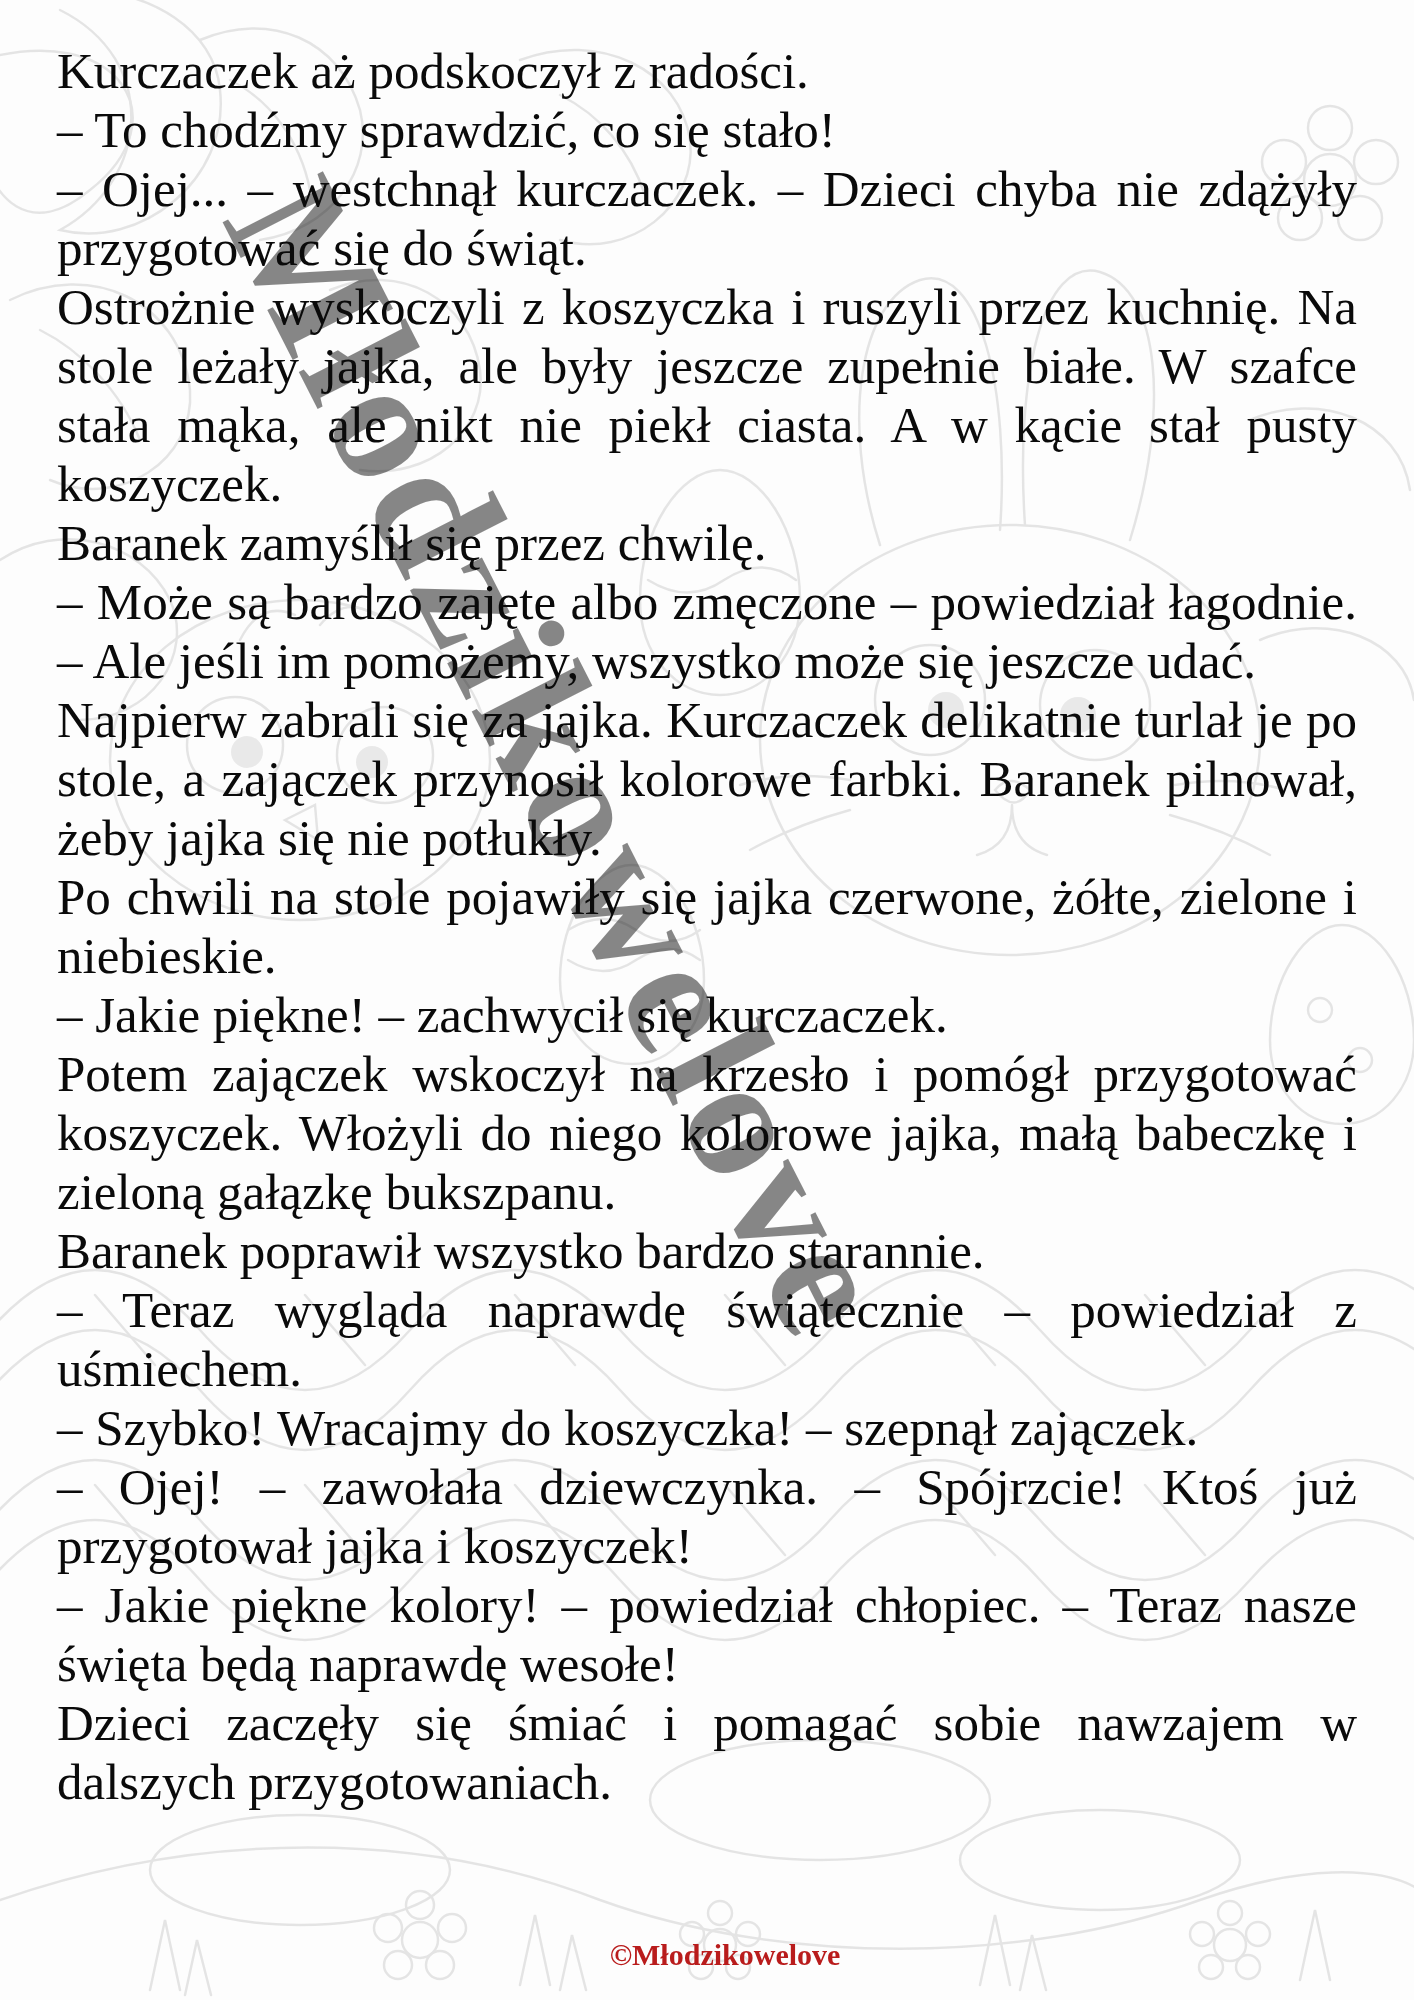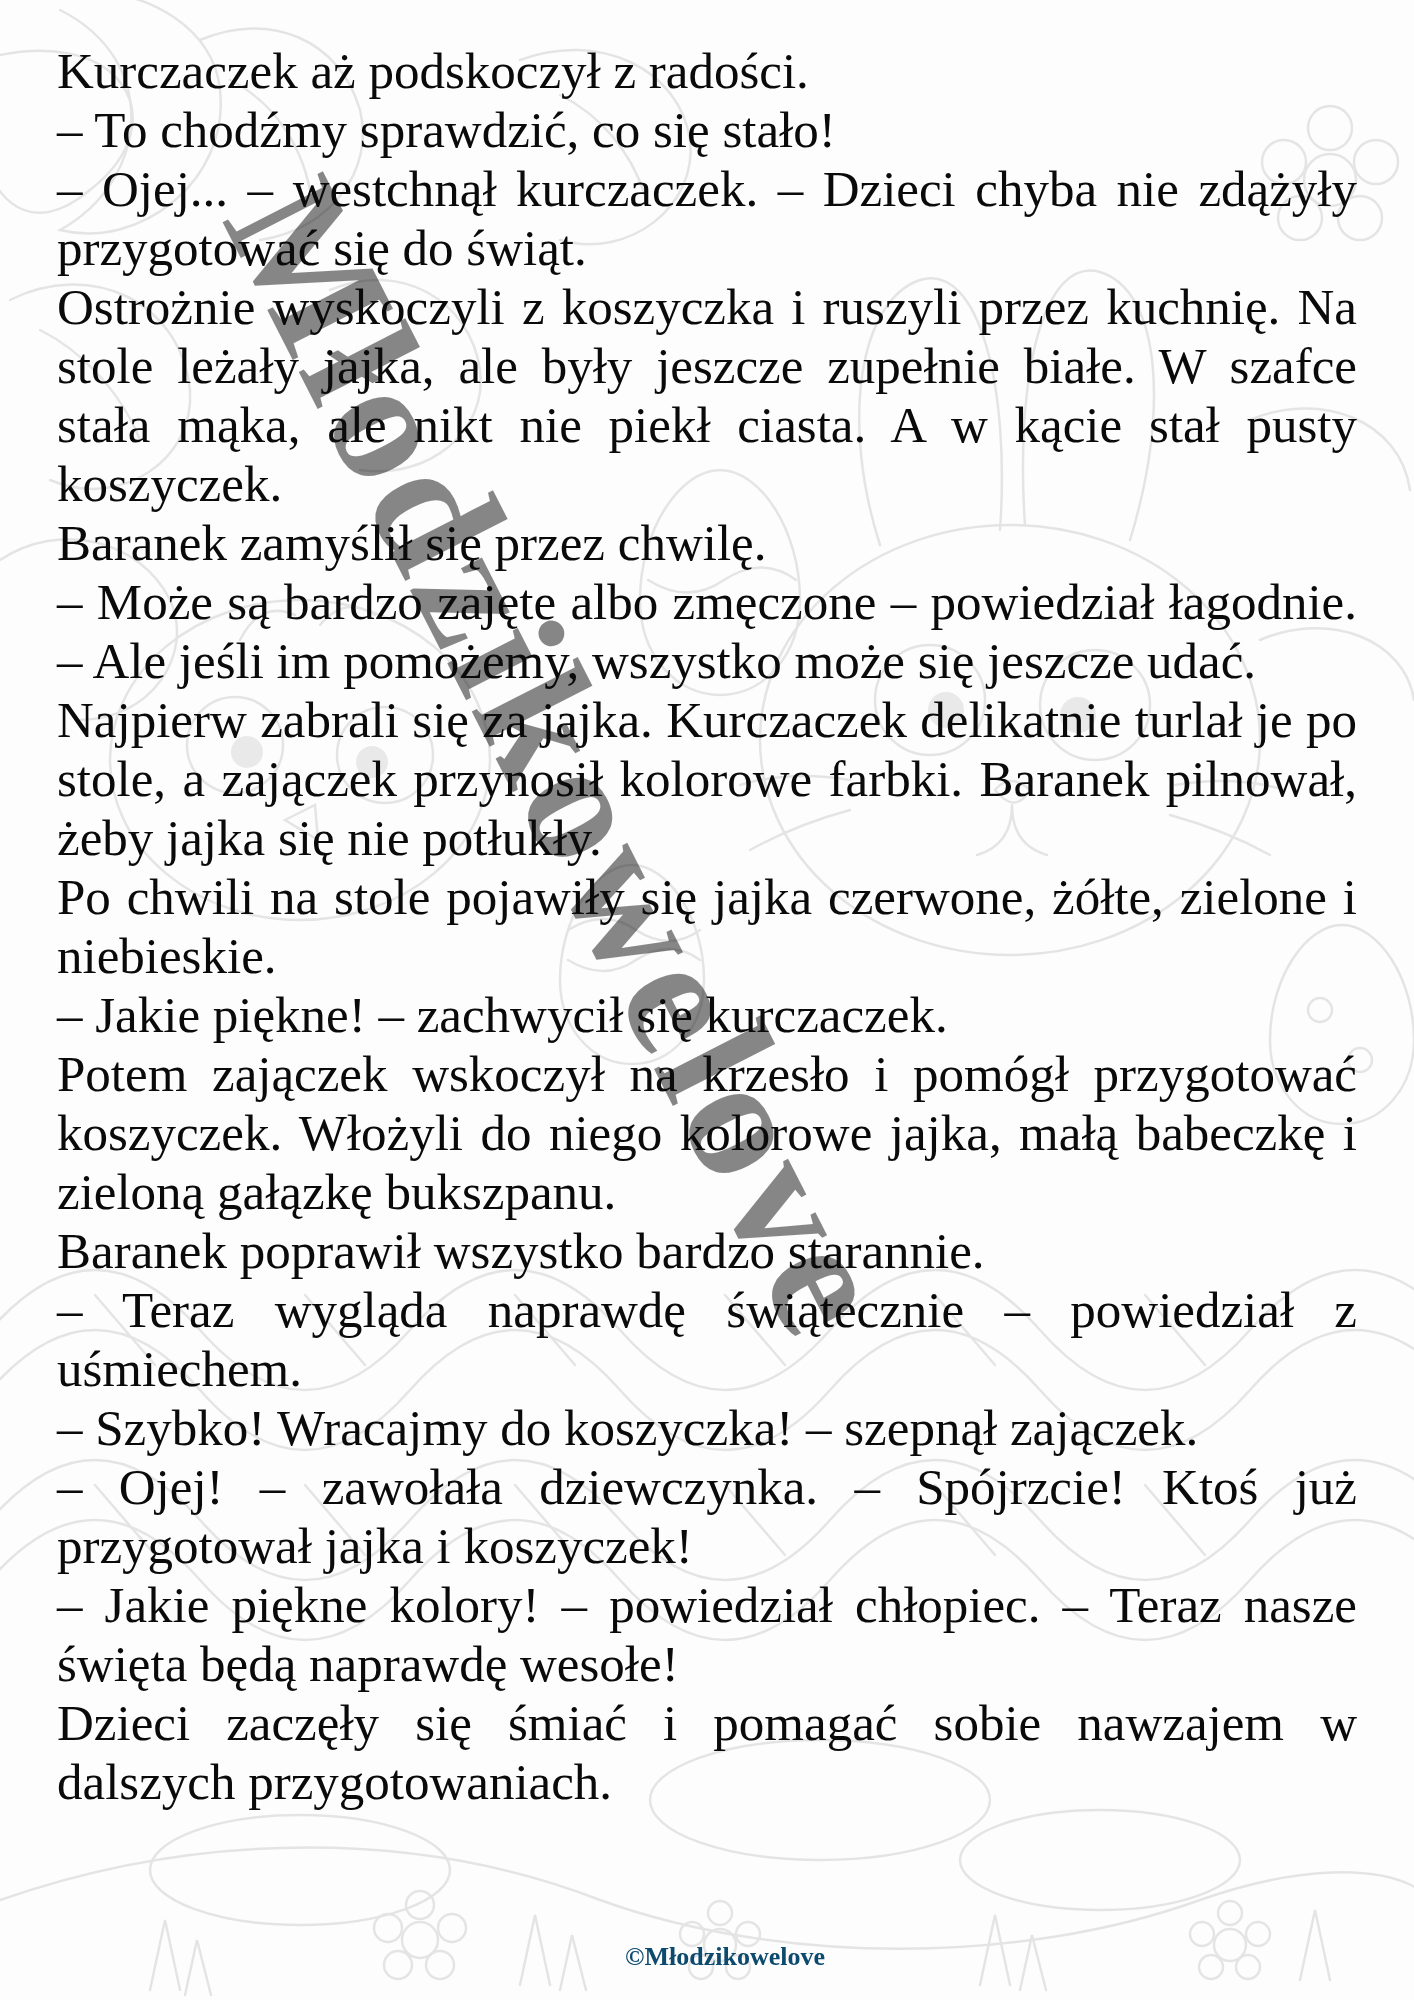--- a/index.html
+++ b/index.html
@@ -33,23 +33,23 @@
     font-size:51px;
     line-height:59px;
     color:#0a0a0a;
     text-align:justify;
   }
   .story p{margin:0;padding:0;}
   .footer{
     position:absolute;z-index:2;
     left:0;right:0;bottom:28px;
     text-align:center;
-    font-size:26px;
+    font-size:30px;
     font-weight:bold;
-    color:#0c4a6e;
+    color:#b91c1c;
     padding-left:36px;
   }
 </style>
 </head>
 <body>
 
 <div class="page">
 
   <svg class="bg-art" width="1414" height="2000" viewBox="0 0 1414 2000" aria-hidden="true">
     <g fill="none" stroke="#cdcdcd" stroke-width="2.5" opacity="0.5" stroke-linecap="round">

